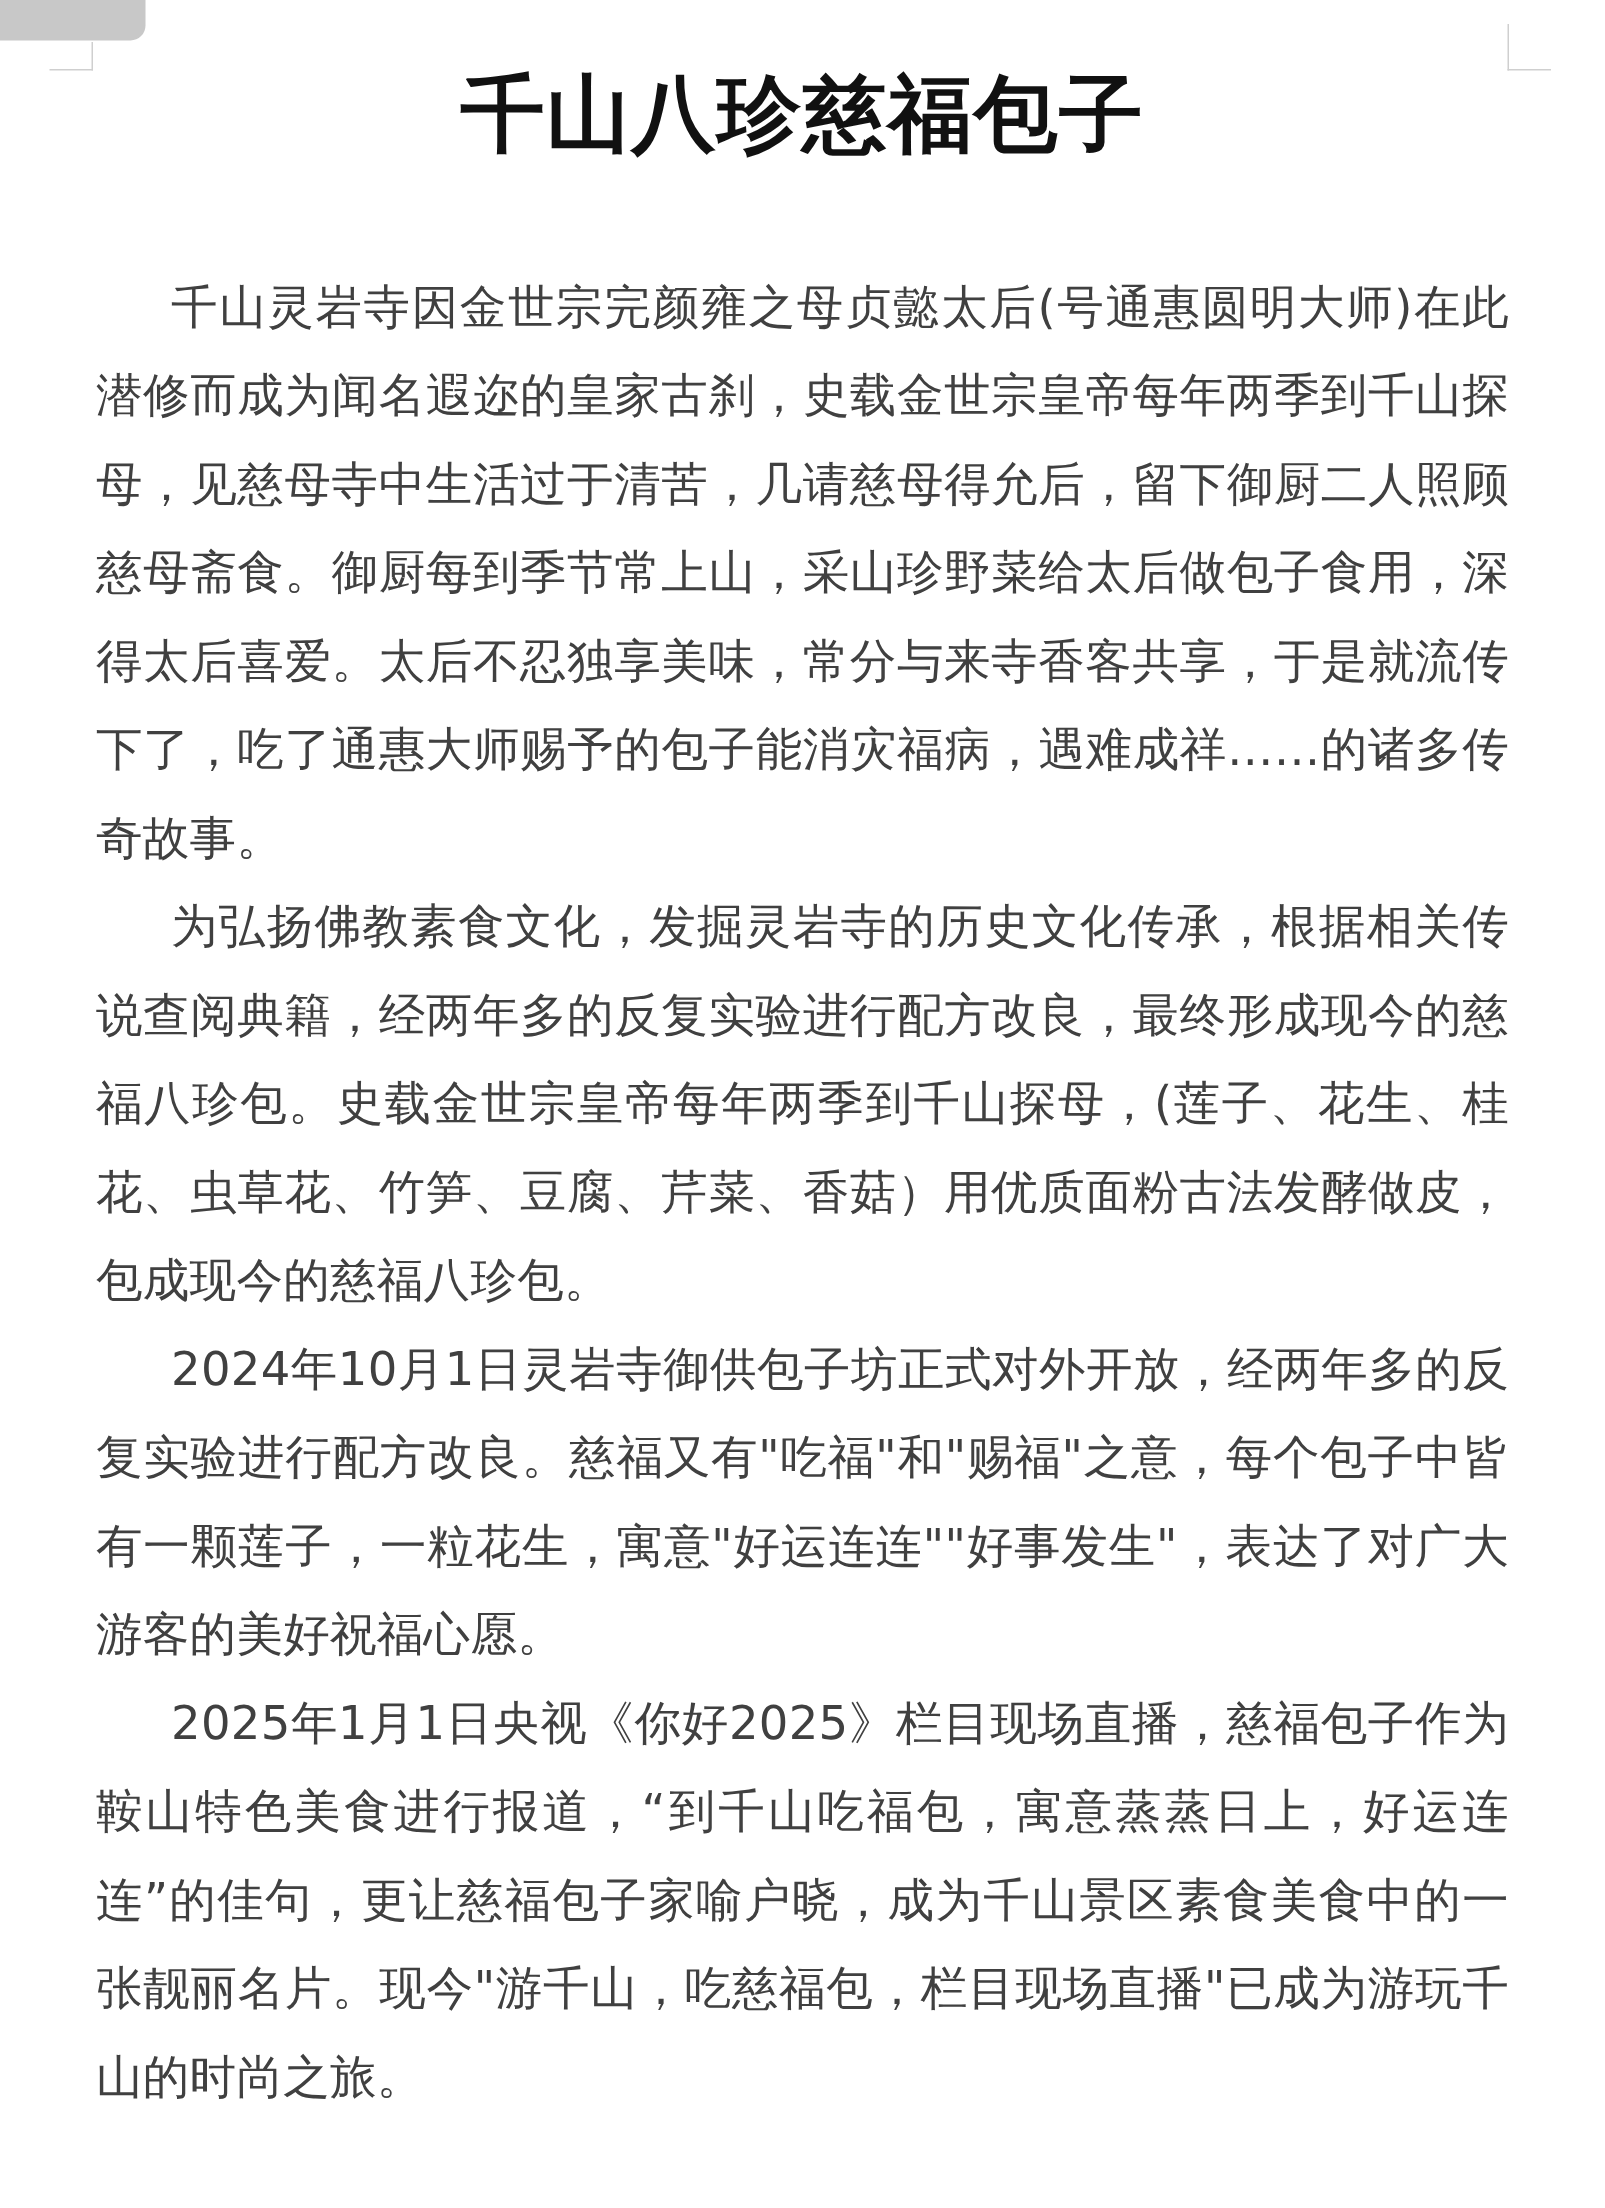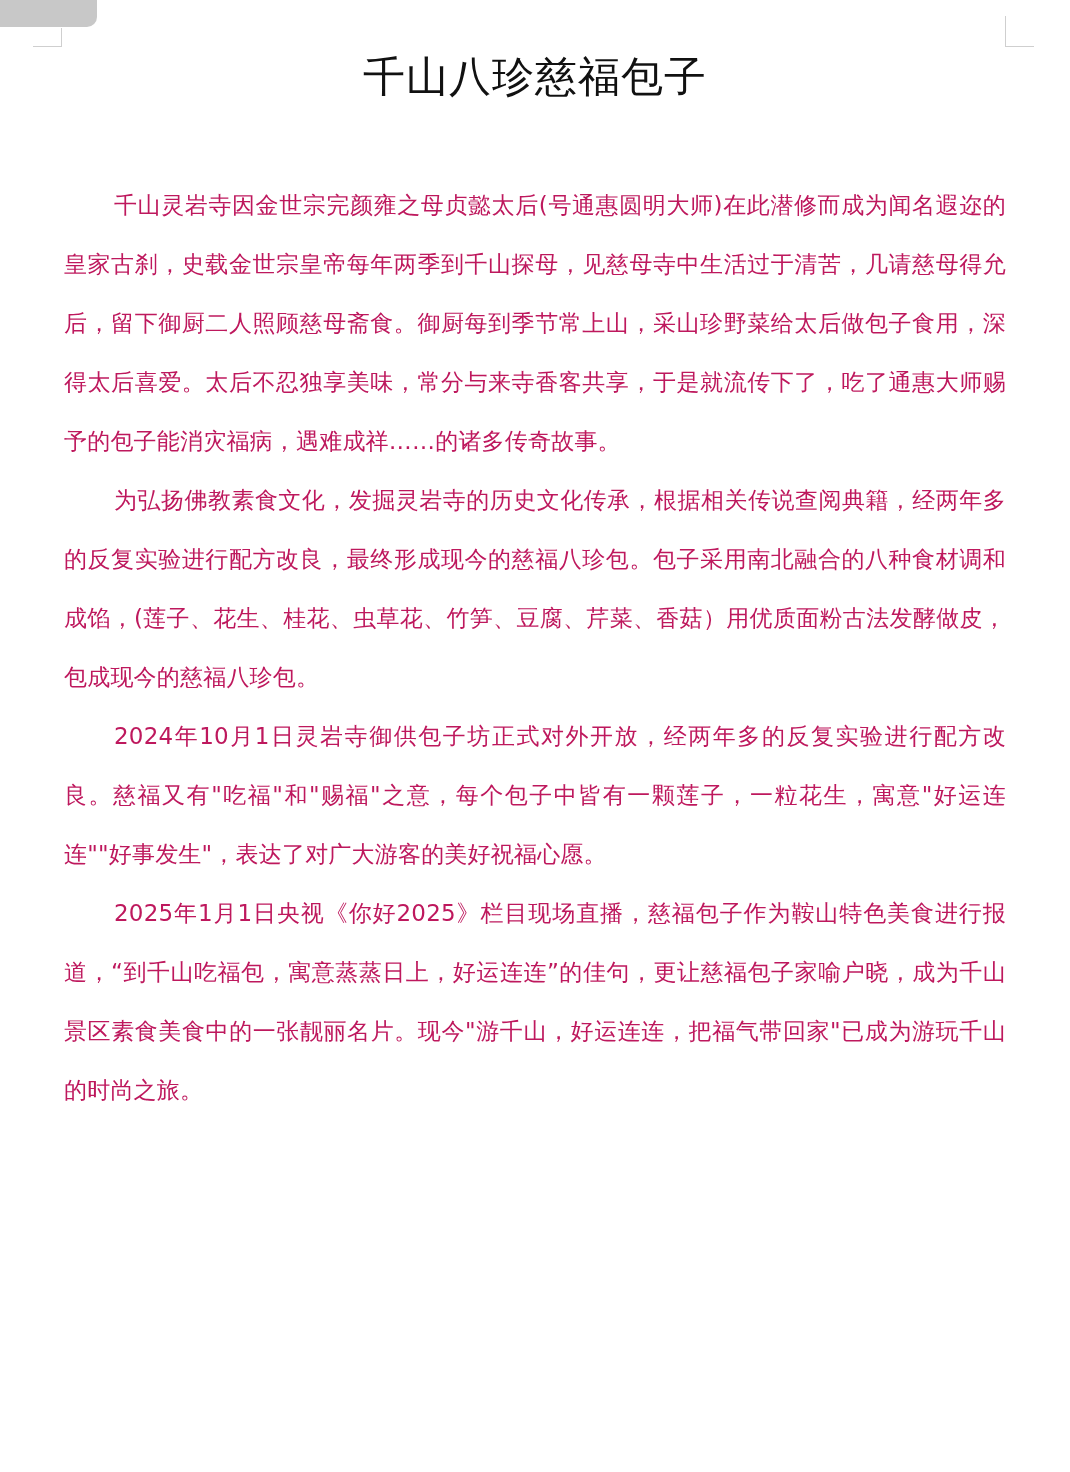--- a/index.html
+++ b/index.html
@@ -43,49 +43,49 @@
     border-bottom: 1.5px solid #cfcfcf;
   }
   .page {
     position: absolute;
     left: 64px;
     top: 46px;
     width: 942px;
   }
   .title {
     text-align: center;
-    font-size: 42px;
-    font-weight: 400;
+    font-size: 56px;
+    font-weight: 700;
     letter-spacing: 1px;
     margin: 0;
     height: 62px;
     line-height: 62px;
     color: #111;
   }
   .body {
     margin-top: 68px;
   }
   .para {
     margin: 0;
-    font-size: 23px;
+    font-size: 31px;
     line-height: 59px;
     text-align: justify;
     text-indent: 50px;
     letter-spacing: 0.2px;
-    color: #be185d;
+    color: #404040;
   }
 </style>
 </head>
 <body>
 
 <div class="top-tab"></div>
 <div class="corner-mark tl"></div>
 <div class="corner-mark tr"></div>
 
 <div class="page">
   <h1 class="title">千山八珍慈福包子</h1>
   <div class="body">
     <p class="para">千山灵岩寺因金世宗完颜雍之母贞懿太后(号通惠圆明大师)在此潜修而成为闻名遐迩的皇家古刹，史载金世宗皇帝每年两季到千山探母，见慈母寺中生活过于清苦，几请慈母得允后，留下御厨二人照顾慈母斋食。御厨每到季节常上山，采山珍野菜给太后做包子食用，深得太后喜爱。太后不忍独享美味，常分与来寺香客共享，于是就流传下了，吃了通惠大师赐予的包子能消灾福病，遇难成祥……的诸多传奇故事。</p>
-    <p class="para">为弘扬佛教素食文化，发掘灵岩寺的历史文化传承，根据相关传说查阅典籍，经两年多的反复实验进行配方改良，最终形成现今的慈福八珍包。包子采用南北融合的八种食材调和成馅，(莲子、花生、桂花、虫草花、竹笋、豆腐、芹菜、香菇）用优质面粉古法发酵做皮，包成现今的慈福八珍包。</p>
+    <p class="para">为弘扬佛教素食文化，发掘灵岩寺的历史文化传承，根据相关传说查阅典籍，经两年多的反复实验进行配方改良，最终形成现今的慈福八珍包。史载金世宗皇帝每年两季到千山探母，(莲子、花生、桂花、虫草花、竹笋、豆腐、芹菜、香菇）用优质面粉古法发酵做皮，包成现今的慈福八珍包。</p>
     <p class="para">2024年10月1日灵岩寺御供包子坊正式对外开放，经两年多的反复实验进行配方改良。慈福又有"吃福"和"赐福"之意，每个包子中皆有一颗莲子，一粒花生，寓意"好运连连""好事发生"，表达了对广大游客的美好祝福心愿。</p>
-    <p class="para">2025年1月1日央视《你好2025》栏目现场直播，慈福包子作为鞍山特色美食进行报道，“到千山吃福包，寓意蒸蒸日上，好运连连”的佳句，更让慈福包子家喻户晓，成为千山景区素食美食中的一张靓丽名片。现今"游千山，好运连连，把福气带回家"已成为游玩千山的时尚之旅。</p>
+    <p class="para">2025年1月1日央视《你好2025》栏目现场直播，慈福包子作为鞍山特色美食进行报道，“到千山吃福包，寓意蒸蒸日上，好运连连”的佳句，更让慈福包子家喻户晓，成为千山景区素食美食中的一张靓丽名片。现今"游千山，吃慈福包，栏目现场直播"已成为游玩千山的时尚之旅。</p>
   </div>
 </div>
 
 </body></html>

